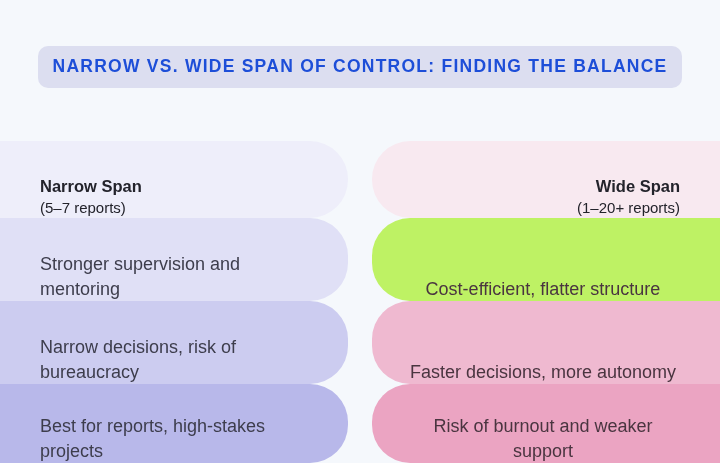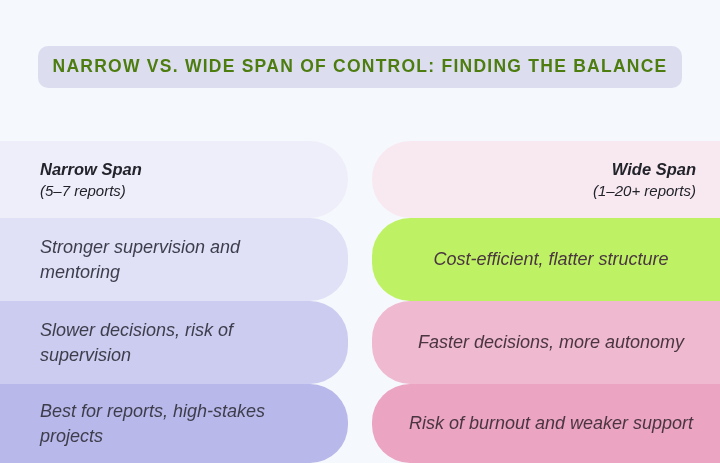--- a/index.html
+++ b/index.html
@@ -34,21 +34,21 @@
     background: #dcdef0;
     border-radius: 10px;
     display: flex;
     align-items: center;
     justify-content: center;
     box-sizing: border-box;
   }
   #title-text {
     font-size: 17.5px;
     font-weight: bold;
-    color: #4d7c0f;
+    color: #1d4ed8;
     letter-spacing: 1.25px;
     white-space: nowrap;
     text-transform: uppercase;
     line-height: 1;
   }
 
   
   #compare {
     position: absolute;
     left: 0;
@@ -65,39 +65,38 @@
   }
   .col-left  { left: 0; }
   .col-right { left: 372px; }
 
   .band {
     position: absolute;
     left: 0;
     width: 348px;
     box-sizing: border-box;
     display: flex;
-    align-items: center;
-    font-style: italic;
+    align-items: flex-end;
   }
 
   
   .col-left .band {
     border-top-right-radius: 38px;
     border-bottom-right-radius: 38px;
     padding-left: 40px;
     padding-right: 34px;
     justify-content: flex-start;
     text-align: left;
   }
   
   .col-right .band {
     border-top-left-radius: 38px;
     border-bottom-left-radius: 38px;
     padding-left: 34px;
-    padding-right: 24px;
+    padding-right: 40px;
     justify-content: center;
     text-align: center;
   }
 
   
   .band-head { top: 0px;   height: 77px; }
   .band-r1   { top: 77px;  height: 83px; }
   .band-r2   { top: 160px; height: 83px; }
   .band-r3   { top: 243px; height: 79px; }
 
@@ -160,21 +159,21 @@
           <span class="head-title">Narrow Span</span>
           <span class="head-sub">(5–7 reports)</span>
         </span>
       </div>
 
       <div class="band band-r1">
         <span class="band-text">Stronger supervision and mentoring</span>
       </div>
 
       <div class="band band-r2">
-        <span class="band-text">Slower decisions, risk of supervision</span>
+        <span class="band-text">Narrow decisions, risk of bureaucracy</span>
       </div>
 
       <div class="band band-r3">
         <span class="band-text">Best for reports, high-stakes projects</span>
       </div>
 
     </div>
 
     <div class="col col-right">
 

